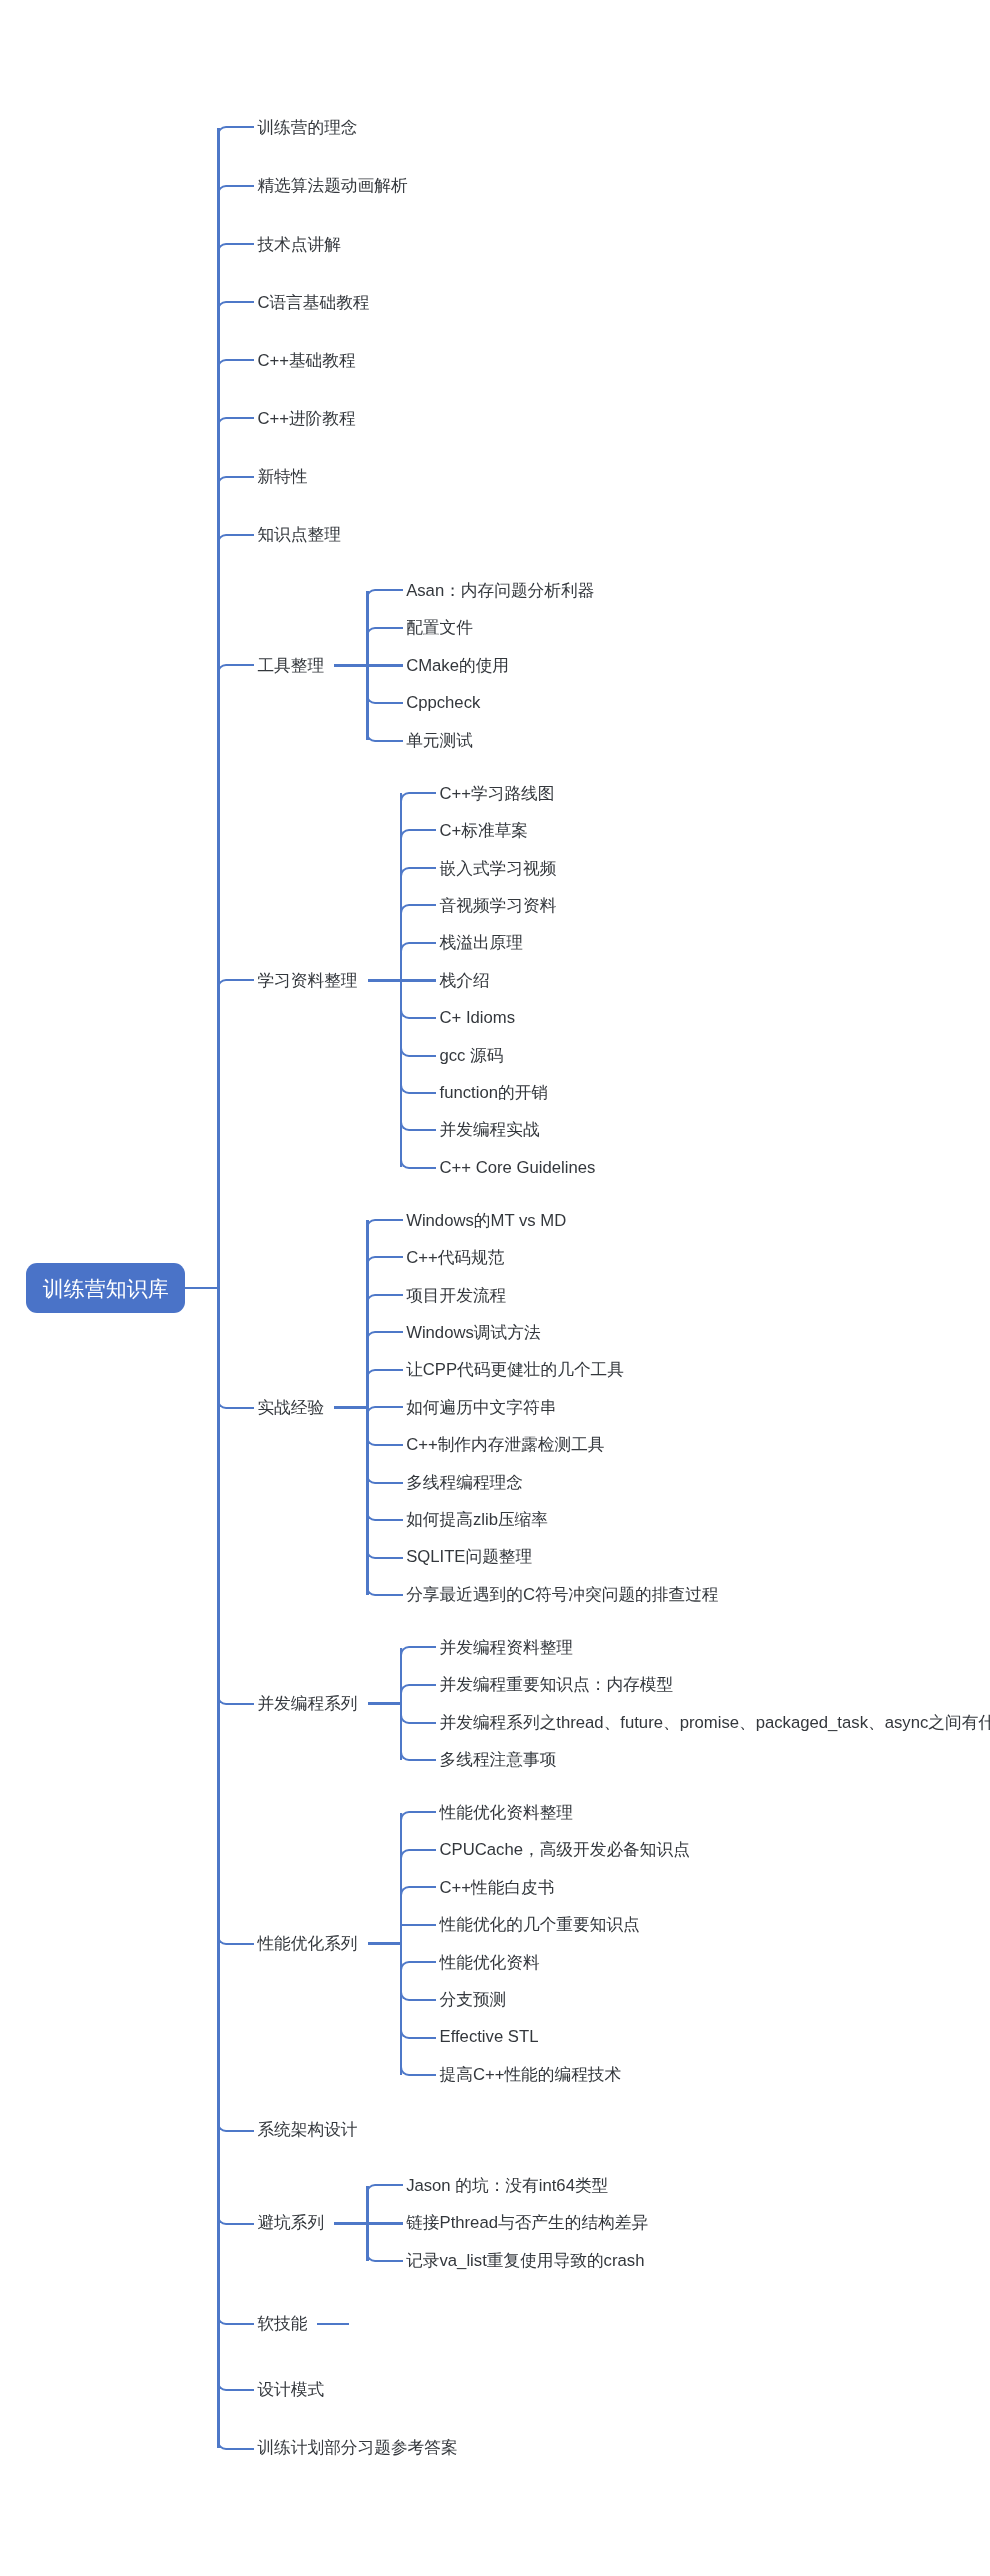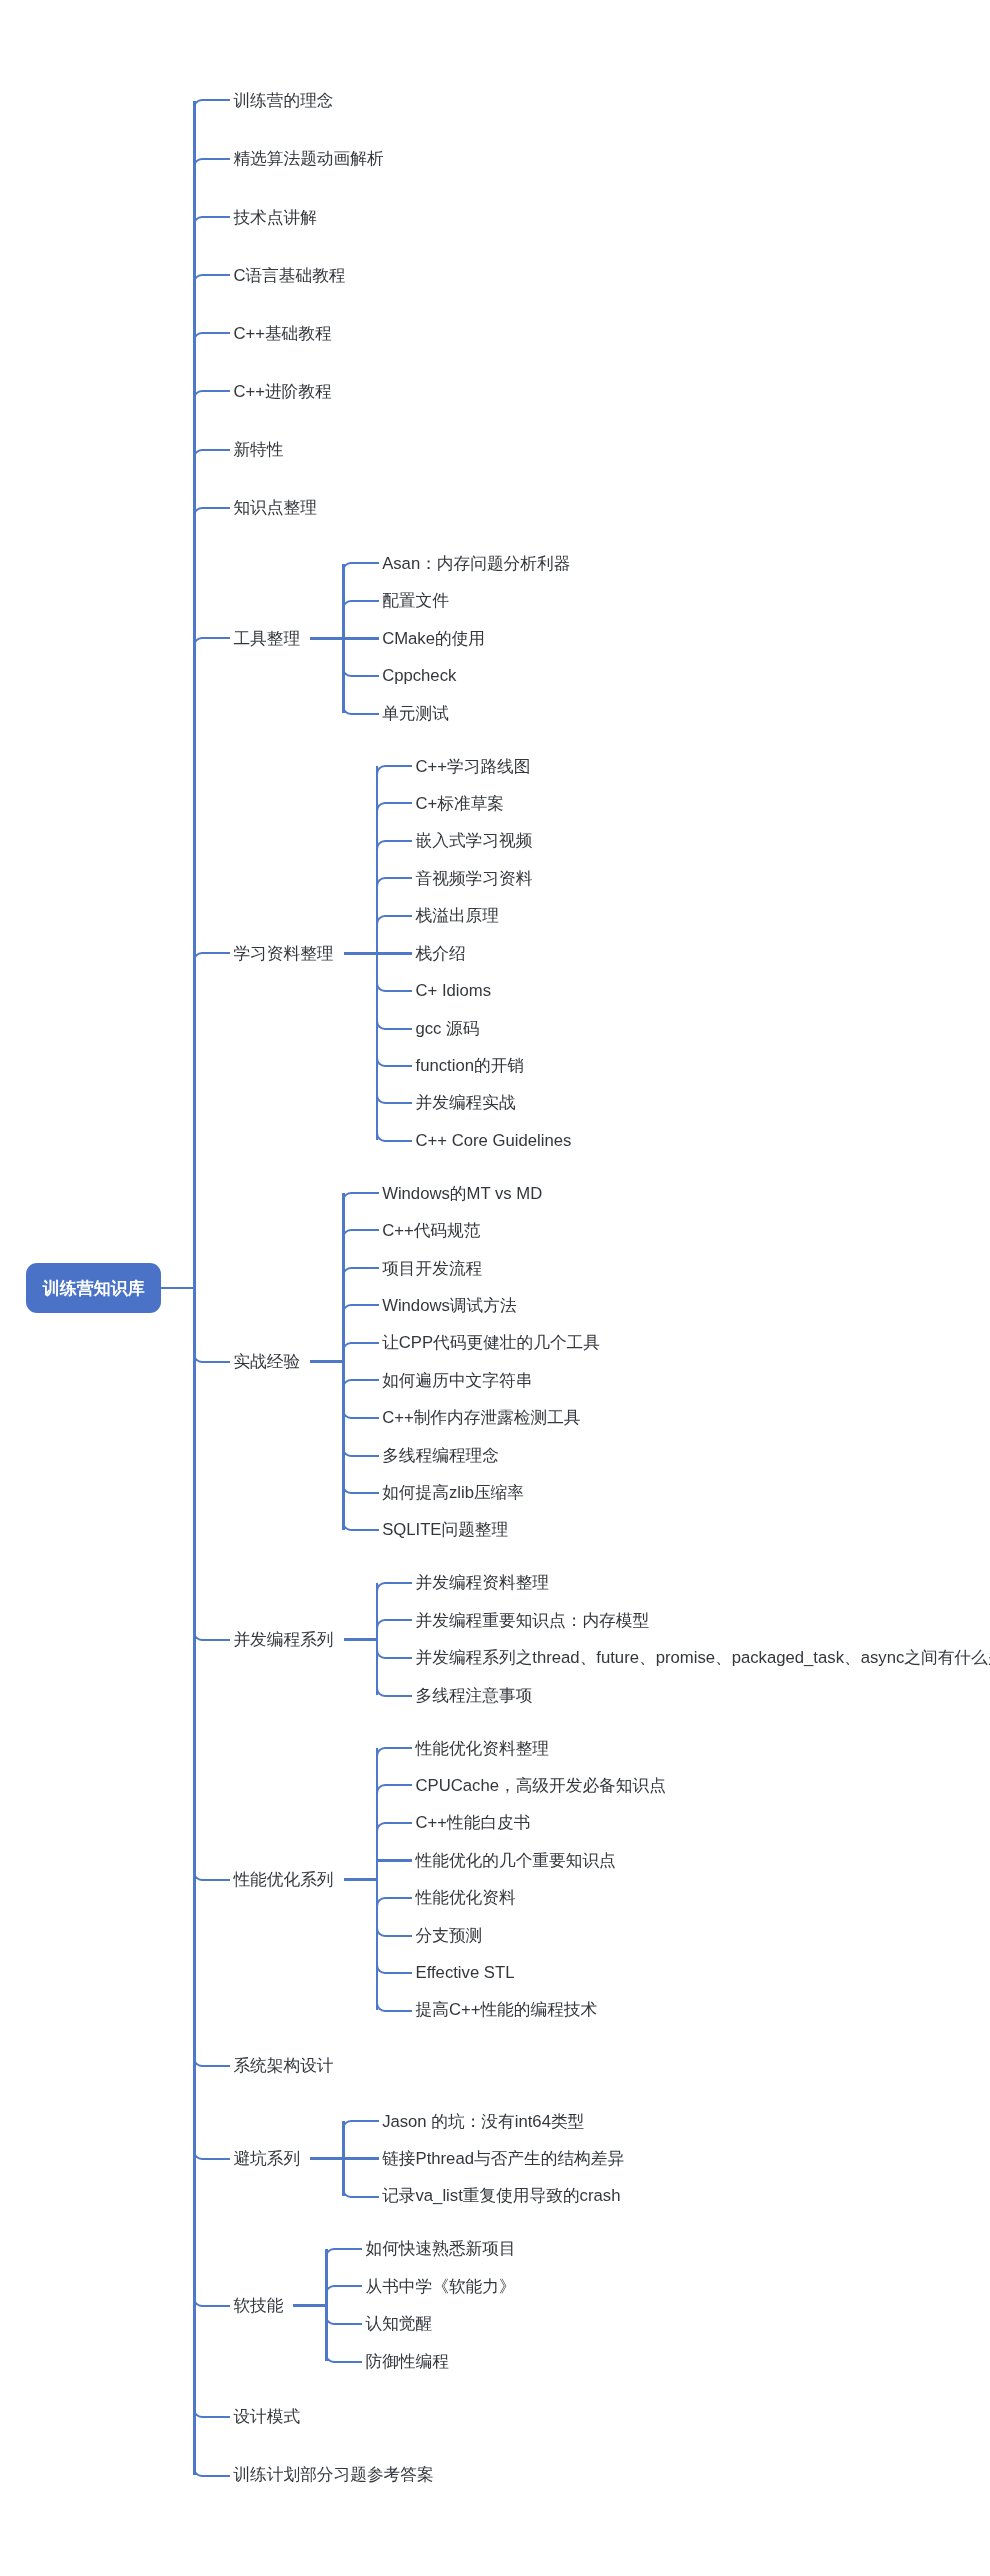--- a/index.html
+++ b/index.html
@@ -22,21 +22,21 @@
     width:100%;height:100%;box-sizing:border-box;
     display:flex;align-items:center;padding-left:26px;
   }
   .node{display:flex;align-items:center;}
   .label{
     color:var(--text);font-size:16.7px;line-height:19.4px;white-space:nowrap;
     padding:9px 10px 9px 0;
   }
   .root-label{
     background:var(--root-bg);color:var(--root-text);
-    font-size:17px;font-weight:bold;line-height:23px;
+    font-size:21px;font-weight:normal;line-height:23px;
     padding:13.3px 16.7px;border-radius:11px;
   }
   .hline{
     width:var(--gap);min-width:var(--gap);height:var(--lw);
     background:var(--line);align-self:center;
   }
   .kids{
     display:flex;flex-direction:column;justify-content:center;position:relative;
   }
   .kid{
@@ -298,20 +298,26 @@
     <div class="label">如何提高zlib压缩率</div>
 
   </div>
               </div>
               <div class="kid d2 down">
                 <div class="node">
     <div class="label">SQLITE问题整理</div>
 
   </div>
               </div>
+              <div class="kid d2 down">
+                <div class="node">
+    <div class="label">分享最近遇到的C符号冲突问题的排查过程</div>
+
+  </div>
+              </div>
             </div>
   </div>
         </div>
         <div class="kid d1 has-kids down">
           <div class="node">
     <div class="label">并发编程系列</div>
     <div class="hline"></div>
     <div class="kids">
               <div class="kid d2 up">
                 <div class="node">
@@ -425,46 +431,20 @@
 
   </div>
               </div>
             </div>
   </div>
         </div>
         <div class="kid d1 has-kids down">
           <div class="node">
     <div class="label">软技能</div>
     <div class="hline"></div>
-    <div class="kids">
-              <div class="kid d2 up">
-                <div class="node">
-    <div class="label">如何快速熟悉新项目</div>
-
-  </div>
-              </div>
-              <div class="kid d2 up">
-                <div class="node">
-    <div class="label">从书中学《软能力》</div>
-
-  </div>
-              </div>
-              <div class="kid d2 down">
-                <div class="node">
-    <div class="label">认知觉醒</div>
-
-  </div>
-              </div>
-              <div class="kid d2 down">
-                <div class="node">
-    <div class="label">防御性编程</div>
-
-  </div>
-              </div>
-            </div>
   </div>
         </div>
         <div class="kid d1 down">
           <div class="node">
     <div class="label">设计模式</div>
 
   </div>
         </div>
         <div class="kid d1 down">
           <div class="node">

